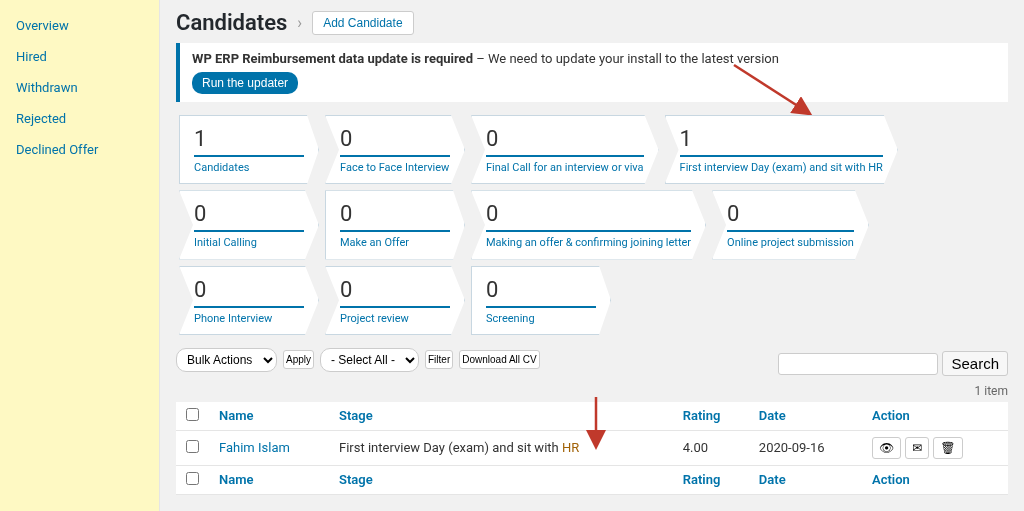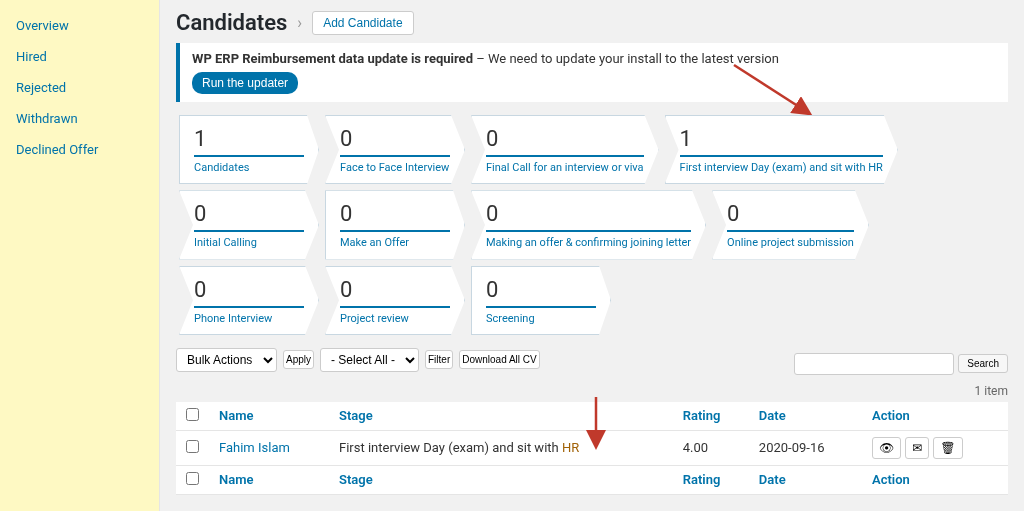--- a/index.html
+++ b/index.html
@@ -28,25 +28,25 @@
     
     .pipeline-grid { display: flex; flex-wrap: wrap; gap: 0; margin-bottom: 10px; }
     
     .stage-item { position: relative; background: #fff; border: 1px solid #c8d7e1; margin: 3px; padding: 10px 14px 8px 14px; min-width: 140px; cursor: pointer; clip-path: polygon(0 0, calc(100% - 14px) 0, 100% 50%, calc(100% - 14px) 100%, 0 100%, 14px 50%); }
     .stage-item:first-child { clip-path: polygon(0 0, calc(100% - 14px) 0, 100% 50%, calc(100% - 14px) 100%, 0 100%); }
     .stage-count { font-size: 22px; font-weight: 400; color: #333; border-bottom: 2px solid #0073aa; padding-bottom: 4px; margin-bottom: 4px; }
     .stage-label { font-size: 11px; color: #0073aa; line-height: 1.3; }
     
     
     .toolbar { display: flex; align-items: center; gap: 6px; margin-bottom: 8px; }
-    .bulk-select { padding: 3px 6px; border: 1px solid #ccc; border-radius: 3px; font-size: 12px; background: #fff; }
+    .bulk-select { padding: 3px 6px; border: 1px solid #ccc; border-radius: 10px; font-size: 12px; background: #fff; }
     .apply-btn, .filter-btn, .download-btn { padding: 3px 2px; border: 1px solid #ccc; border-radius: 3px; font-size: 10px; background: #fff; cursor: pointer; }
     .search-area { margin-left: auto; display: flex; align-items: center; gap: 4px; }
     .search-input { border: 1px solid #ccc; border-radius: 3px; padding: 3px 8px; font-size: 12px; width: 160px; }
-    .search-btn { background: #f7f7f7; border: 1px solid #ccc; border-radius: 3px; padding: 3px 8px; cursor: pointer; font-size: 10px; }
+    .search-btn { background: #f7f7f7; border: 1px solid #ccc; border-radius: 3px; padding: 3px 8px; cursor: pointer; font-size: 15px; }
     
     
     .candidates-table { width: 100%; border-collapse: collapse; background: #fff; }
     .candidates-table th, .candidates-table td { padding: 6px 10px; text-align: left; font-size: 13px; border-bottom: 1px solid #e5e5e5; }
     .candidates-table th { font-weight: 600; color: #0073aa; }
     .candidates-table td { color: #333; }
     .col-check { width: 20px; }
     .candidate-link { color: #0073aa; text-decoration: none; }
     .stage-cell { color: #333; }
     .stage-cell .hr-highlight { color: #a16207; }
@@ -57,22 +57,22 @@
     .item-count-row { text-align: right; font-size: 12px; color: #666; margin-bottom: 4px; }
   </style>
 </head>
 <body>
 
 <div class="page-wrapper">
 
   <div class="sidebar">
     <div class="sidebar-item">Overview</div>
     <div class="sidebar-item">Hired</div>
+    <div class="sidebar-item">Withdrawn</div>
     <div class="sidebar-item">Rejected</div>
-    <div class="sidebar-item">Withdrawn</div>
     <div class="sidebar-item">Declined Offer</div>
   </div>
 
   <div class="main">
 
     <div class="page-header">
       <span class="page-title">Candidates</span>
       <span class="breadcrumb-sep">›</span>
       <button class="add-btn">Add Candidate</button>
     </div>

